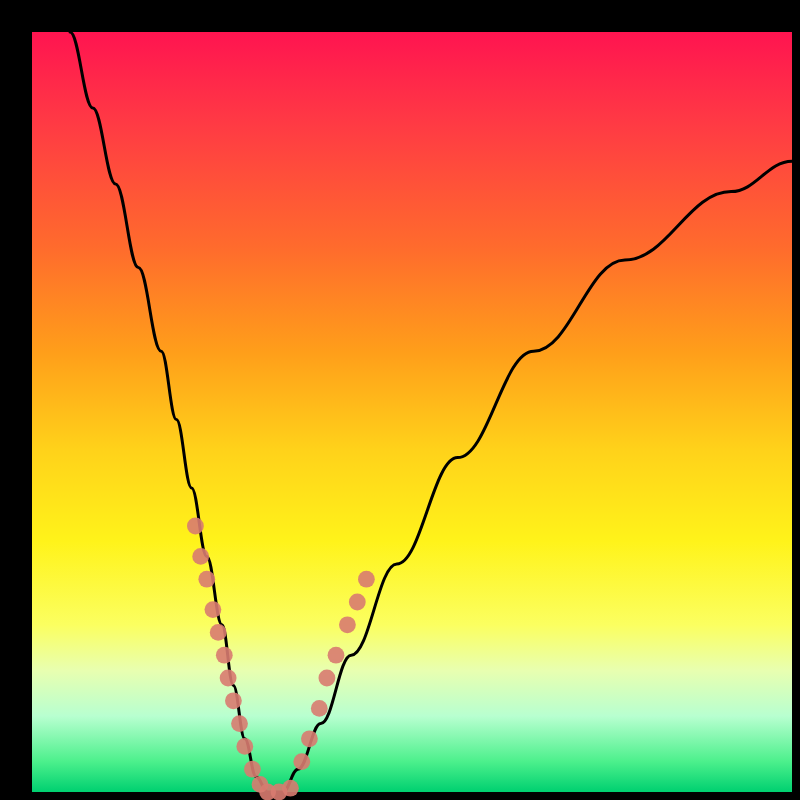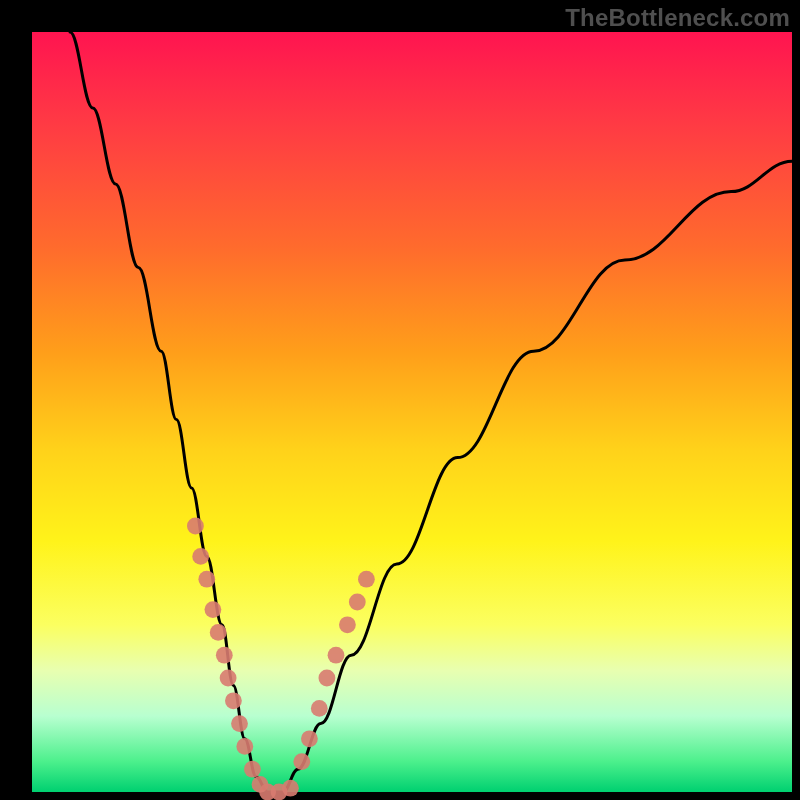--- a/index.html
+++ b/index.html
@@ -51,21 +51,20 @@
     position: absolute;
     left: 0;
     top: 0;
   }
 </style>
 </head>
 <body>
 
 <div class="frame">
   <div class="plot"></div>
-  <div class="watermark">TheBottleneck.com</div>
   <svg class="overlay" width="800" height="800" viewBox="0 0 800 800">
     <g id="curve-layer">
         <path d="M 70.0 32.0 C 79.1 32.0, 83.7 108.0, 92.8 108.0 C 101.9 108.0, 106.5 184.0, 115.6 184.0 C 124.7 184.0, 129.3 267.6, 138.4 267.6 C 147.5 267.6, 152.1 351.2, 161.2 351.2 C 167.3 351.2, 170.3 419.6, 176.4 419.6 C 182.5 419.6, 185.5 488.0, 191.6 488.0 C 197.7 488.0, 200.7 556.4, 206.8 556.4 C 212.9 556.4, 215.9 624.8, 222.0 624.8 C 226.6 624.8, 228.8 685.6, 233.4 685.6 C 238.0 685.6, 240.2 738.8, 244.8 738.8 C 249.4 738.8, 251.6 776.8, 256.2 776.8 C 260.8 776.8, 263.0 792.0, 267.6 792.0 C 273.7 792.0, 276.7 792.0, 282.8 792.0 C 288.9 792.0, 291.9 769.2, 298.0 769.2 C 307.1 769.2, 311.7 723.6, 320.8 723.6 C 333.0 723.6, 339.0 655.2, 351.2 655.2 C 369.4 655.2, 378.6 564.0, 396.8 564.0 C 421.1 564.0, 433.3 457.6, 457.6 457.6 C 488.0 457.6, 503.2 351.2, 533.6 351.2 C 570.1 351.2, 588.3 260.0, 624.8 260.0 C 667.4 260.0, 688.6 191.6, 731.2 191.6 C 755.5 191.6, 767.7 161.2, 792.0 161.2" fill="none" stroke="#000000" stroke-width="3" stroke-linecap="round"></path>
       </g>
     <g id="marker-layer">
         <circle cx="195.4" cy="526.0" r="8.4" fill="#d87b70" fill-opacity="0.9"></circle>
         <circle cx="200.7" cy="556.4" r="8.4" fill="#d87b70" fill-opacity="0.9"></circle>
         <circle cx="206.8" cy="579.2" r="8.4" fill="#d87b70" fill-opacity="0.9"></circle>
         <circle cx="212.9" cy="609.6" r="8.4" fill="#d87b70" fill-opacity="0.9"></circle>
         <circle cx="218.2" cy="632.4" r="8.4" fill="#d87b70" fill-opacity="0.9"></circle>

